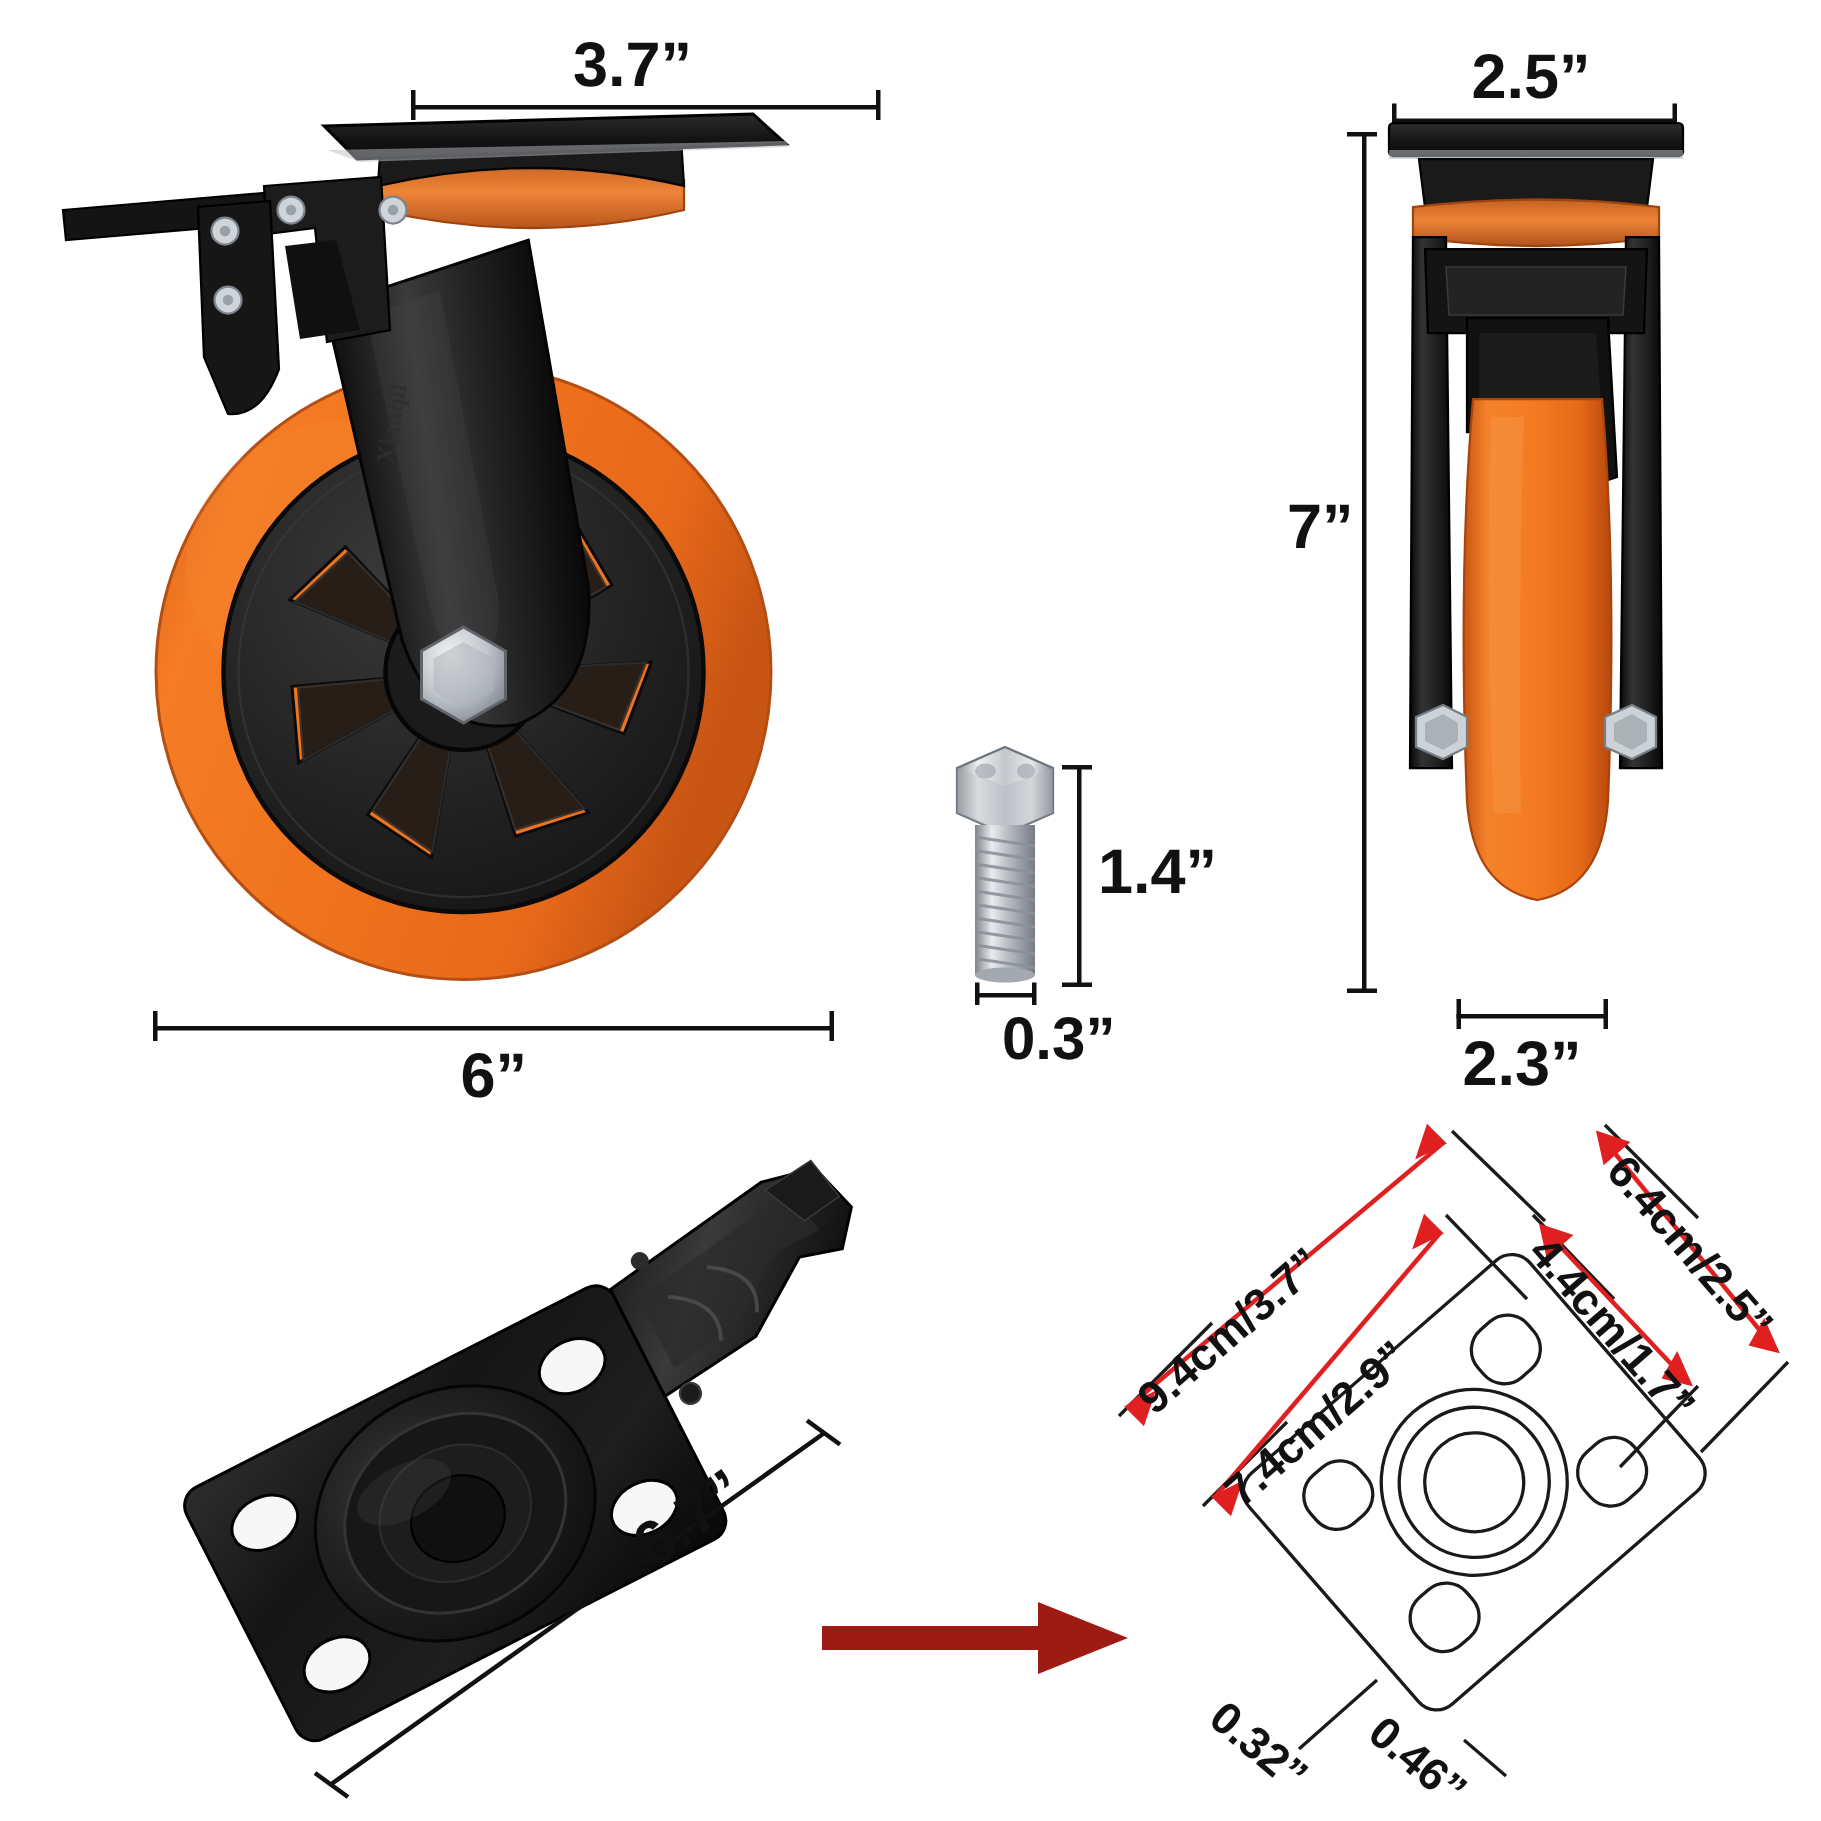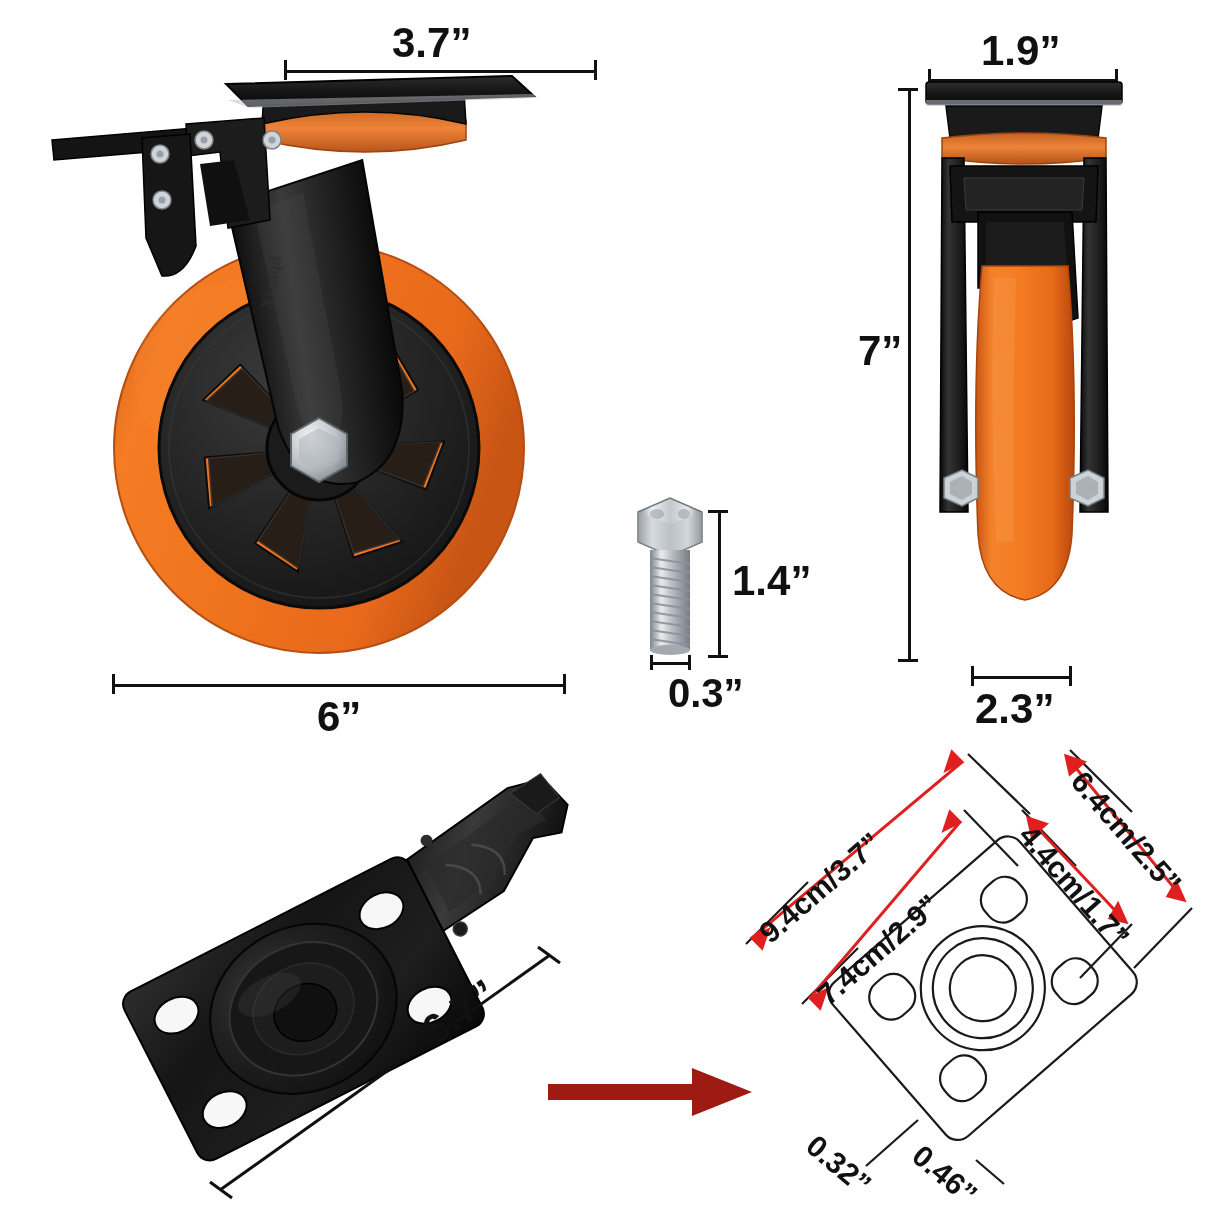--- a/index.html
+++ b/index.html
@@ -13,21 +13,21 @@
   .dimline-v{position:absolute;width:0;border-left:3px solid #111;}
   .tick-v{position:absolute;width:0;border-left:3px solid #111;}
   .tick-h{position:absolute;height:0;border-top:3px solid #111;}
   svg{display:block;overflow:visible;}
 </style>
 </head>
 <body>
 
 <div class="stage">
 
-  <div class="abs" style="left:14px;top:0px;width:620px;height:760px;text-align:right;">
+  <div class="abs" style="left:4px;top:0px;width:620px;height:760px;text-align:right;">
 
     <div class="dimline-h" style="left:270px;top:70px;width:312px;"></div>
     <div class="tick-v" style="left:270px;top:60px;height:20px;"></div>
     <div class="tick-v" style="left:580px;top:60px;height:20px;"></div>
     <div class="dimlabel" style="left:378px;top:22px;font-size:42px;">3.7”</div>
 
     <svg class="abs" style="left:0px;top:78px;" width="620" height="600" viewBox="0 0 620 600">
       <defs>
         <linearGradient id="treadG" x1="0" y1="0" x2="1" y2="0.35">
           <stop offset="0%" stop-color="#D8601A"></stop>
@@ -186,21 +186,21 @@
     <div class="tick-v" style="left:50px;top:165px;height:15px;"></div>
     <div class="tick-v" style="left:88px;top:165px;height:15px;"></div>
     <div class="dimlabel" style="left:36px;top:183px;font-size:40px;margin-left:32px;">0.3”</div>
   </div>
 
   <div class="abs" style="left:840px;top:0px;width:374px;height:760px;">
 
     <div class="dimline-h" style="left:88px;top:79px;width:190px;"></div>
     <div class="tick-v" style="left:88px;top:69px;height:20px;"></div>
     <div class="tick-v" style="left:275px;top:69px;height:20px;"></div>
-    <div class="dimlabel" style="left:141px;top:30px;font-size:42px;">1.9”</div>
+    <div class="dimlabel" style="left:141px;top:30px;font-size:42px;">2.5”</div>
 
     <div class="dimline-v" style="left:68px;top:88px;height:572px;"></div>
     <div class="tick-h" style="left:58px;top:88px;width:20px;"></div>
     <div class="tick-h" style="left:58px;top:659px;width:20px;"></div>
     <div class="dimlabel" style="left:18px;top:330px;font-size:42px;">7”</div>
 
     <svg class="abs" style="left:80px;top:82px;" width="230" height="586" viewBox="0 0 230 586">
       <defs>
         <linearGradient id="sPlate" x1="0" y1="0" x2="0" y2="1">
           <stop offset="0%" stop-color="#2e2e2e"></stop>

